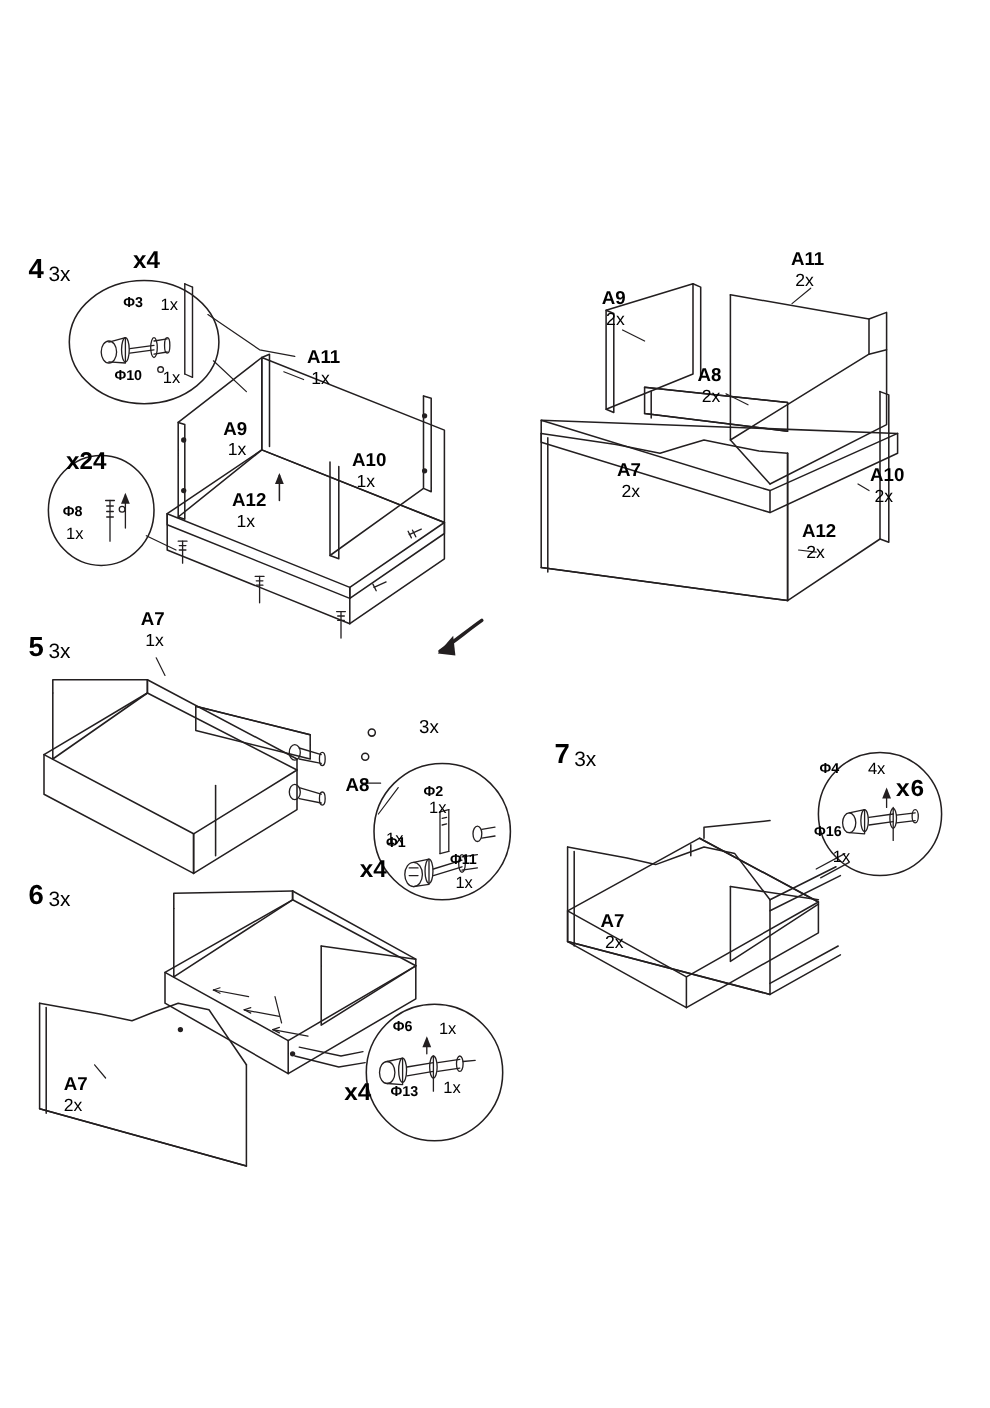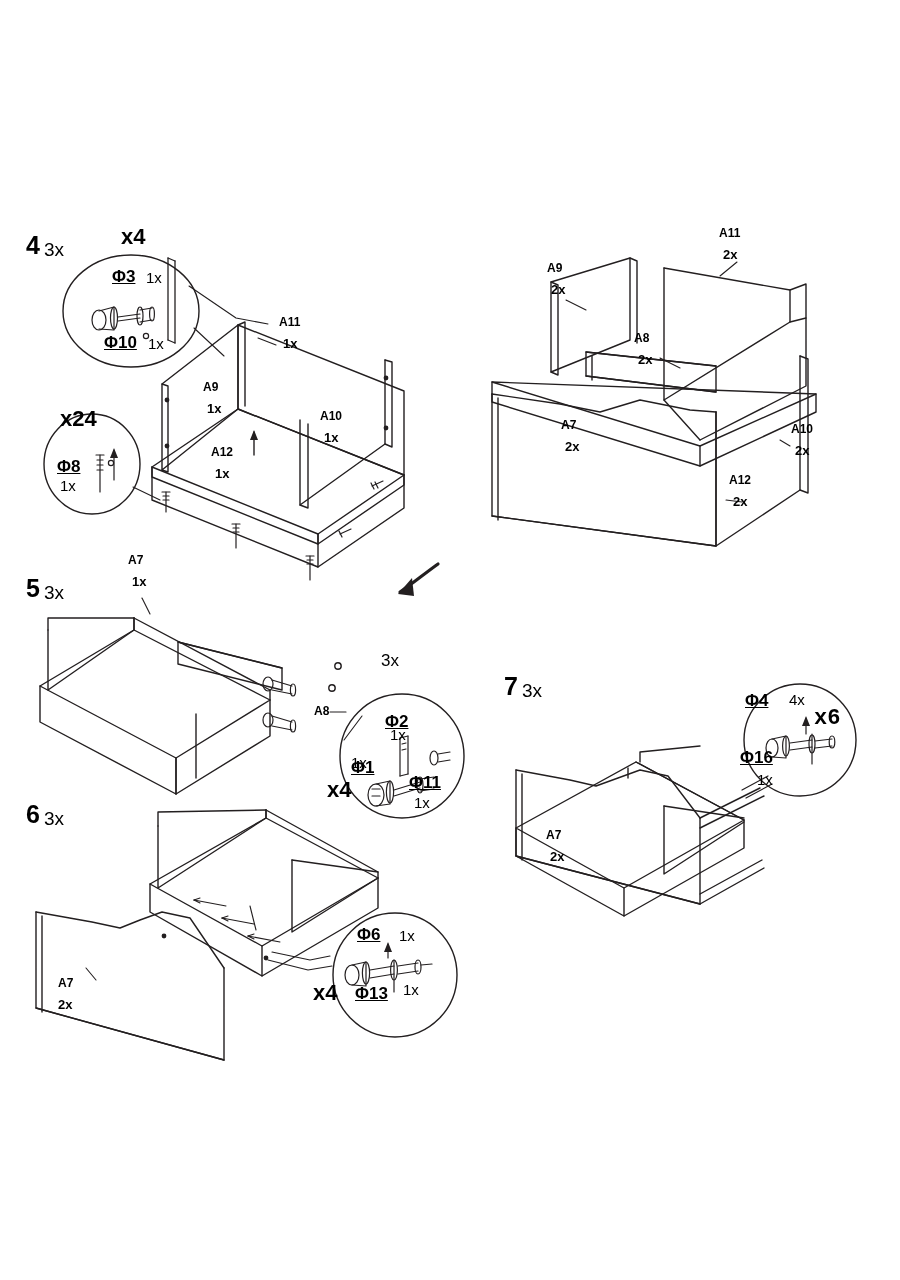--- a/index.html
+++ b/index.html
@@ -32,35 +32,34 @@
   }
   .step-num {
     font-size: 25px;
     font-weight: bold;
   }
   .step-rep {
     font-size: 19px;
     font-weight: normal;
   }
   .part {
-    font-size: 12px;
+    font-size: 17px;
     font-weight: bold;
   }
   .qty {
-    font-size: 13px;
-    font-weight: bold;
+    font-size: 16px;
+    font-weight: normal;
   }
   .bigx {
     font-size: 22px;
     font-weight: bold;
   }
   .phi {
-    font-size: 17px;
+    font-size: 13px;
     font-weight: bold;
-    text-decoration: underline;
   }
   .phiqty {
     font-size: 15px;
     font-weight: normal;
   }
   .plaincount {
     font-size: 17px;
     font-weight: normal;
   }
 </style>

